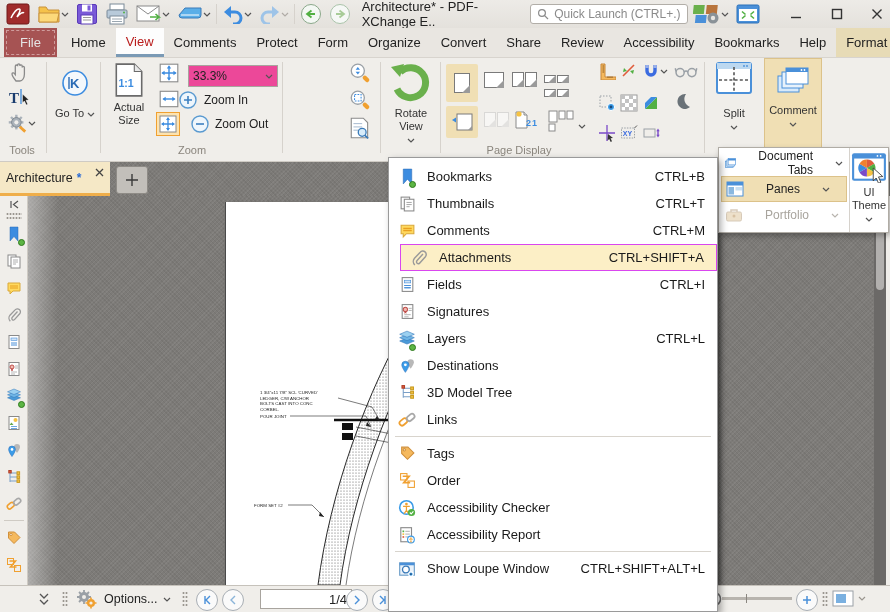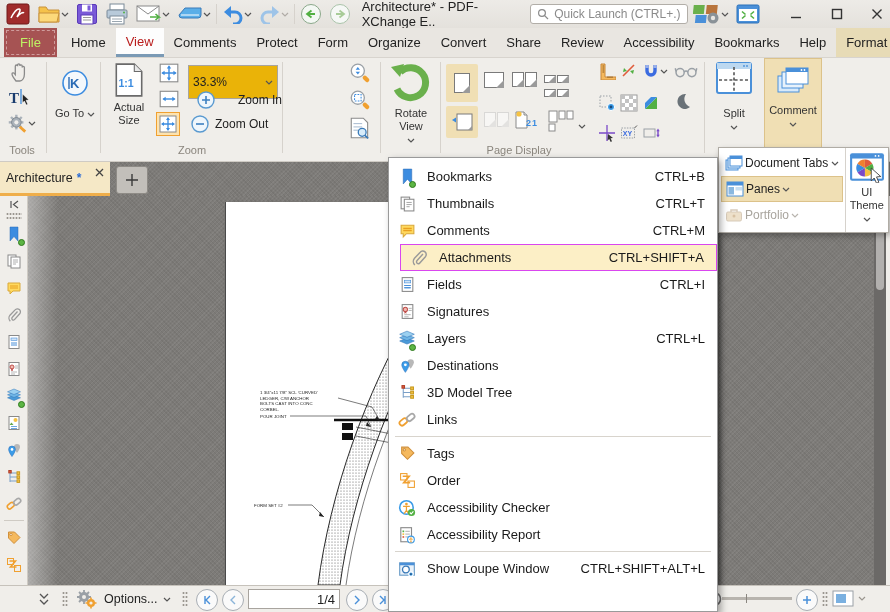--- a/index.html
+++ b/index.html
@@ -11,29 +11,29 @@
   .vsep{width:1px;background:#d6d2cc;}
   .grip{width:6px;height:16px;background-image:radial-gradient(#9a968f 1px,transparent 1.1px);background-size:3px 4px;}
   
   #titlebar{left:0;top:0;width:890px;height:28px;background:linear-gradient(#edebe7,#e4e1dc);display:flex;align-items:center;gap:3px;padding-left:4px;box-sizing:border-box;}
   .tico{height:24px;display:flex;align-items:center;justify-content:center;padding:0 2px;}
   #ql{width:188px;height:20px;background:#fff;border:1px solid #b2aea8;border-radius:3px;display:flex;align-items:center;gap:5px;padding:0 6px;box-sizing:border-box;color:#8b8b8b;}
   
   #rtabs{left:0;top:28px;width:890px;height:30px;display:flex;align-items:stretch;background:#e9e6e1;border-bottom:1px solid #d8d4ce;box-sizing:border-box;}
   .rtab{display:flex;align-items:center;padding:0 10px;font-size:13px;color:#222;}
   .tsep{width:1px;background:#bdb9b2;margin:7px 0;}
-  #tab-file{background:#a65353;color:#bef264;margin:0 4px;padding:0 16px;outline:1px dashed #cf9c9c;outline-offset:-3px;}
+  #tab-file{background:#a65353;color:#e5e5e5;margin:0 4px;padding:0 16px;outline:1px dashed #cf9c9c;outline-offset:-3px;}
   .rtab.active{background:#fdfdfd;color:#b91c1c;border-bottom:3px solid #7b9ab5;box-sizing:border-box;}
   .rtab.tan{background:#e7dbb6;}
   
   #toolbar{left:0;top:58px;width:890px;height:104px;background:#f0eeea;border-bottom:1px solid #cfcbc4;box-sizing:border-box;}
   .glabel{position:absolute;top:86px;font-size:11px;color:#8a857d;text-align:center;}
   .blabel{font-size:11px;color:#333;text-align:center;line-height:13px;}
   .tbv{position:absolute;top:4px;bottom:8px;width:1px;background:#d6d2cc;}
-  .combo{display:flex;align-items:center;background:#eab308;border:1px solid #a8a49e;height:34px;padding:0 4px;box-sizing:border-box;}
+  .combo{display:flex;align-items:center;background:#ec4899;border:1px solid #a8a49e;height:22px;padding:0 4px;box-sizing:border-box;}
   .pg{display:inline-block;width:16px;height:20px;background:#fff;border:1px solid #7a7a7a;position:relative;box-sizing:border-box;}
   .pg::after{content:"";position:absolute;right:-1px;bottom:-1px;border-style:solid;border-width:0 0 8px 8px;border-color:transparent transparent #9a9a9a transparent;}
   .pg.s{width:12px;height:15px;}
   .pg.g{border-color:#c4c4c4;}
   .pg.g::after{border-color:transparent transparent #d8d8d8 transparent;}
   .pdbtn{position:absolute;background:#f0dfb4;border-radius:2px;display:flex;align-items:center;justify-content:center;}
   .tanbtn{background:#f0dfb4;}
   
   .hatch{background-color:#7d7b78;background-image:repeating-linear-gradient(135deg,rgba(255,255,255,.06) 0 1px,transparent 1px 3px),repeating-linear-gradient(45deg,rgba(0,0,0,.06) 0 1px,transparent 1px 3px);}
   #tabbar{left:0;top:162px;width:890px;height:34px;}
@@ -48,21 +48,21 @@
   #canvas .lightedge{position:absolute;left:0;top:0;width:30px;height:389px;background:linear-gradient(90deg,rgba(255,255,255,.38),rgba(255,255,255,0));}
   #page{left:226px;top:202px;width:492px;height:383px;background:#fff;box-shadow:-1px 0 0 #4a4a4a,2px 3px 5px rgba(0,0,0,.45);}
   #scrollbar{left:874px;top:196px;width:12px;height:389px;background:#6b6967;}
   #sbthumb{position:absolute;left:2px;top:8px;width:8px;height:86px;border-radius:4px;background:#b2b0ae;}
   
   #statusbar{left:0;top:585px;width:890px;height:27px;background:#f0eeea;border-top:1px solid #c6c2bb;box-sizing:border-box;}
   .navbtn{width:20px;height:20px;border-radius:50%;border:1px solid #a8aeb4;background:#fafafa;display:flex;align-items:center;justify-content:center;}
   #pagebox{width:92px;height:20px;background:#fff;border:1px solid #a8a49e;display:flex;align-items:center;justify-content:flex-end;padding-right:4px;box-sizing:border-box;font-size:13px;}
   
   #winpopup{left:718px;top:147px;width:171px;height:86px;background:#fff;border:1px solid #b0aca5;box-shadow:2px 3px 6px rgba(0,0,0,.3);display:flex;z-index:30;box-sizing:border-box;}
-  .wpitem{height:26px;display:flex;align-items:center;gap:2px;padding:0 4px;font-size:12px;text-align:right;}
+  .wpitem{height:26px;display:flex;align-items:center;gap:22px;padding:0 4px;font-size:12px;text-align:right;}
   .wpitem.on{background:#f0dfb4;border:1px solid #dcc28a;box-sizing:border-box;}
   .wpitem.dis{color:#a8a49d;}
   
   #menu{left:388px;top:157px;width:330px;height:455px;background:#fff;border:1px solid #9a9a9a;box-shadow:3px 3px 7px rgba(0,0,0,.35);z-index:40;box-sizing:border-box;padding-top:5px;overflow:hidden;}
   .mi{height:27px;display:flex;align-items:center;padding:0 12px 0 7px;font-size:13px;color:#1a1a1a;}
   .mi.hl{background:#fcefc6;border:1px solid #d946ef;box-sizing:border-box;margin-left:11px;}
   .mic{width:22px;display:flex;justify-content:center;position:relative;flex:0 0 auto;}
   .mil{margin-left:9px;}
   .mis{margin-left:auto;}
   .msep{height:1px;background:#d8d4cd;margin:3px 6px;}
@@ -297,21 +297,21 @@
           <path d="M10 4v12M4 10h12" stroke="#3c8ce0" stroke-width="1.3"></path>
           <path d="M10 3l-2 3h4zM10 17l-2-3h4zM3 10l3-2v4zM17 10l-3-2v4z" fill="#3c8ce0"></path>
         </svg></span>
 
     <div class="combo abs" style="left:188px;top:7px;width:90px">
         <span>33.3%</span>
         <svg class="chev" style="margin-left:auto" viewBox="0 0 8 5">
           <path d="M1 1l3 3 3-3" fill="none" stroke="#555" stroke-width="1.2"></path>
         </svg>
       </div>
-    <div class="abs flexc" style="left:196px;top:32px;gap:22px">
+    <div class="abs flexc" style="left:178px;top:32px;gap:6px">
         <svg width="20" height="20" viewBox="0 0 20 20">
           <circle cx="10" cy="10" r="8" fill="#eef6fc" stroke="#5a9ad0" stroke-width="1.4"></circle>
           <path d="M6 10h8M10 6v8" stroke="#3c80c0" stroke-width="1.6"></path>
         </svg>
         <span style="font-size:12px">Zoom In</span>
       </div>
     <div class="abs flexc" style="left:190px;top:56px;gap:5px">
         <svg width="20" height="20" viewBox="0 0 20 20">
           <circle cx="10" cy="10" r="8" fill="#eef6fc" stroke="#5a9ad0" stroke-width="1.4"></circle>
           <path d="M6 10h8" stroke="#3c80c0" stroke-width="1.6"></path>
@@ -651,21 +651,21 @@
     <span class="navbtn abs" style="left:196px;top:3px">
         <svg width="10" height="10" viewBox="0 0 10 10">
           <path d="M3 1v8M8 1L4 5l4 4" fill="none" stroke="#4a90d9" stroke-width="1.4"></path>
         </svg>
       </span>
     <span class="navbtn abs" style="left:222px;top:3px">
         <svg width="8" height="10" viewBox="0 0 8 10">
           <path d="M6 1L2 5l4 4" fill="none" stroke="#8ab4d9" stroke-width="1.4"></path>
         </svg>
       </span>
-    <span id="pagebox" class="abs" style="left:248px;top:3px">
+    <span id="pagebox" class="abs" style="left:260px;top:3px">
         <span>1/4</span>
       </span>
     <span class="navbtn abs" style="left:346px;top:3px">
         <svg width="8" height="10" viewBox="0 0 8 10">
           <path d="M2 1l4 4-4 4" fill="none" stroke="#4a90d9" stroke-width="1.4"></path>
         </svg>
       </span>
     <span class="navbtn abs" style="left:372px;top:3px">
         <svg width="10" height="10" viewBox="0 0 10 10">
           <path d="M7 1v8M2 1l4 4-4 4" fill="none" stroke="#4a90d9" stroke-width="1.4"></path>

